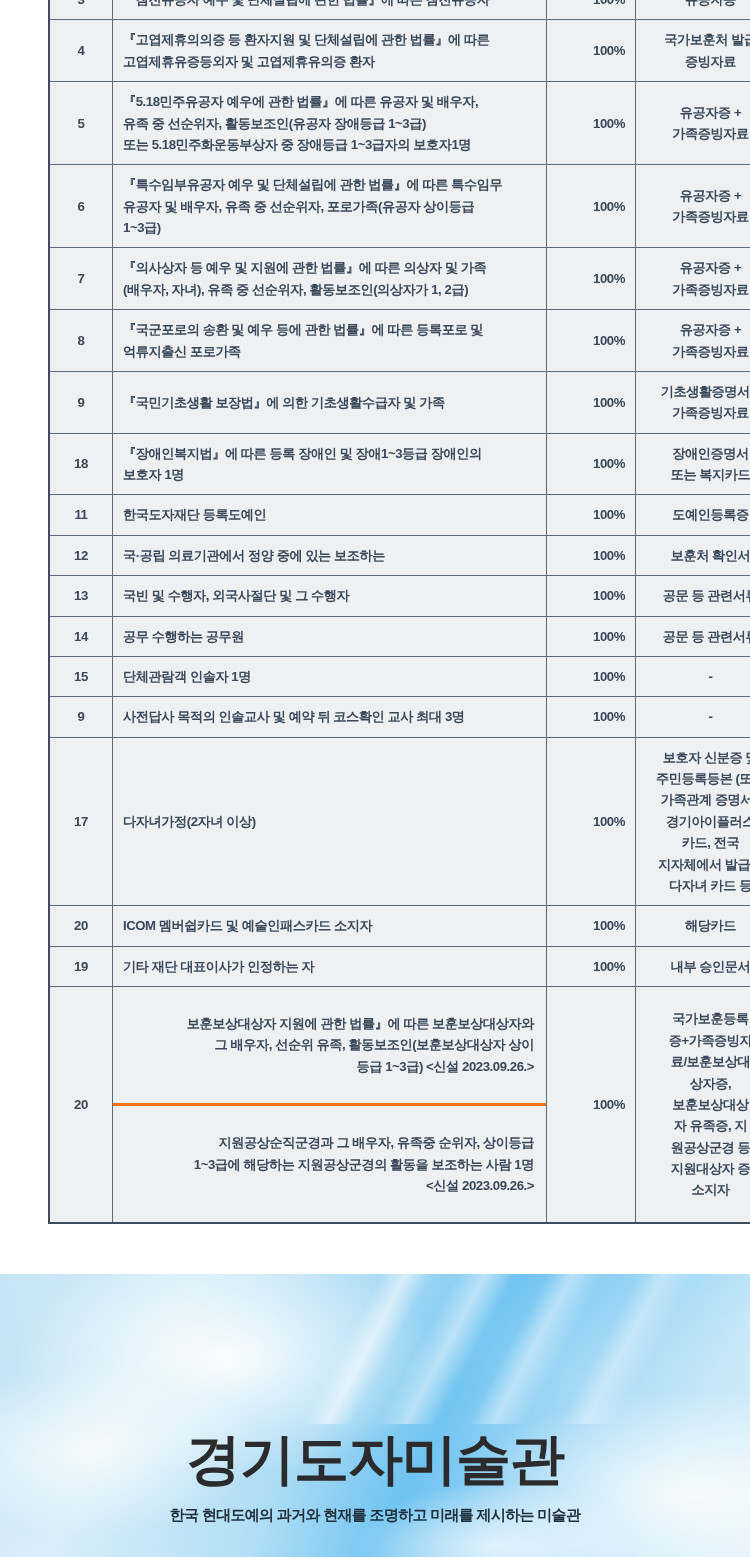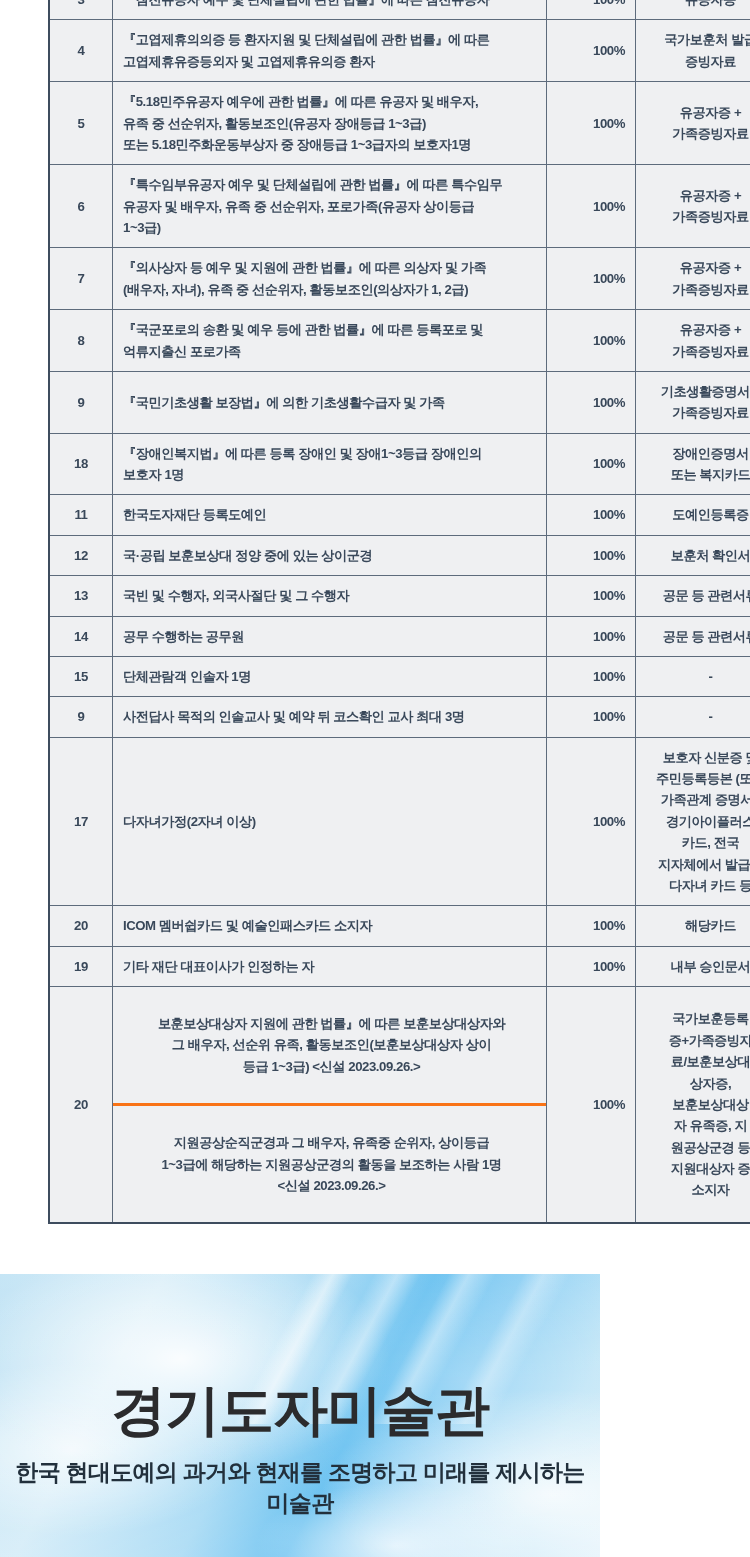--- a/index.html
+++ b/index.html
@@ -65,33 +65,33 @@
     width: 129px;
     text-align: center;
     padding: 9px 8px;
     line-height: 1.55;
   }
   td.c-desc.split {
     padding: 0;
   }
   .split-part {
     padding: 26px 12px 26px 16px;
-    text-align: center;
+    text-align: right;
   }
   .split-part + .split-part {
     border-top: 3px solid #f97316;
   }
   .desc-line { display: block; }
 
   
   .banner {
     position: absolute;
     left: 0;
     top: 1274px;
-    width: 600px;
+    width: 750px;
     height: 283px;
     overflow: hidden;
   }
   .banner .sky {
     position: absolute;
     inset: 0;
     background:
       radial-gradient(ellipse 300px 170px at 30% 30%, rgba(255,255,255,0.92) 0%, rgba(255,255,255,0.0) 70%),
       radial-gradient(ellipse 240px 120px at 12% 62%, rgba(255,255,255,0.75) 0%, rgba(255,255,255,0) 72%),
       radial-gradient(ellipse 330px 150px at 92% 78%, rgba(255,255,255,0.80) 0%, rgba(255,255,255,0) 70%),
@@ -122,25 +122,25 @@
   }
   .banner-title {
     font-size: 55px;
     font-weight: 700;
     color: #2b2b2d;
     letter-spacing: -1px;
     line-height: 1.08;
     margin: 0 0 17px 0;
   }
   .banner-sub {
-    font-size: 23px;
+    font-size: 15px;
     font-weight: 700;
     color: #22303c;
     letter-spacing: -0.7px;
-    margin: 12px;
+    margin: 6px;
   }
 </style>
 </head>
 <body>
 
 <div class="table-wrap">
   <table class="fee-table">
     <tbody>
         <tr>
           <td class="c-no">3</td>
@@ -243,21 +243,21 @@
             <span class="desc-line">한국도자재단 등록도예인</span>
           </td>
           <td class="c-rate">100%</td>
           <td class="c-doc">
             <span class="desc-line">도예인등록증</span>
           </td>
         </tr>
         <tr>
           <td class="c-no">12</td>
           <td class="c-desc">
-            <span class="desc-line">국·공립 보훈보상대 정양 중에 있는 상이군경</span>
+            <span class="desc-line">국·공립 의료기관에서 정양 중에 있는 보조하는</span>
           </td>
           <td class="c-rate">100%</td>
           <td class="c-doc">
             <span class="desc-line">보훈처 확인서</span>
           </td>
         </tr>
         <tr>
           <td class="c-no">13</td>
           <td class="c-desc">
             <span class="desc-line">국빈 및 수행자, 외국사절단 및 그 수행자</span>

